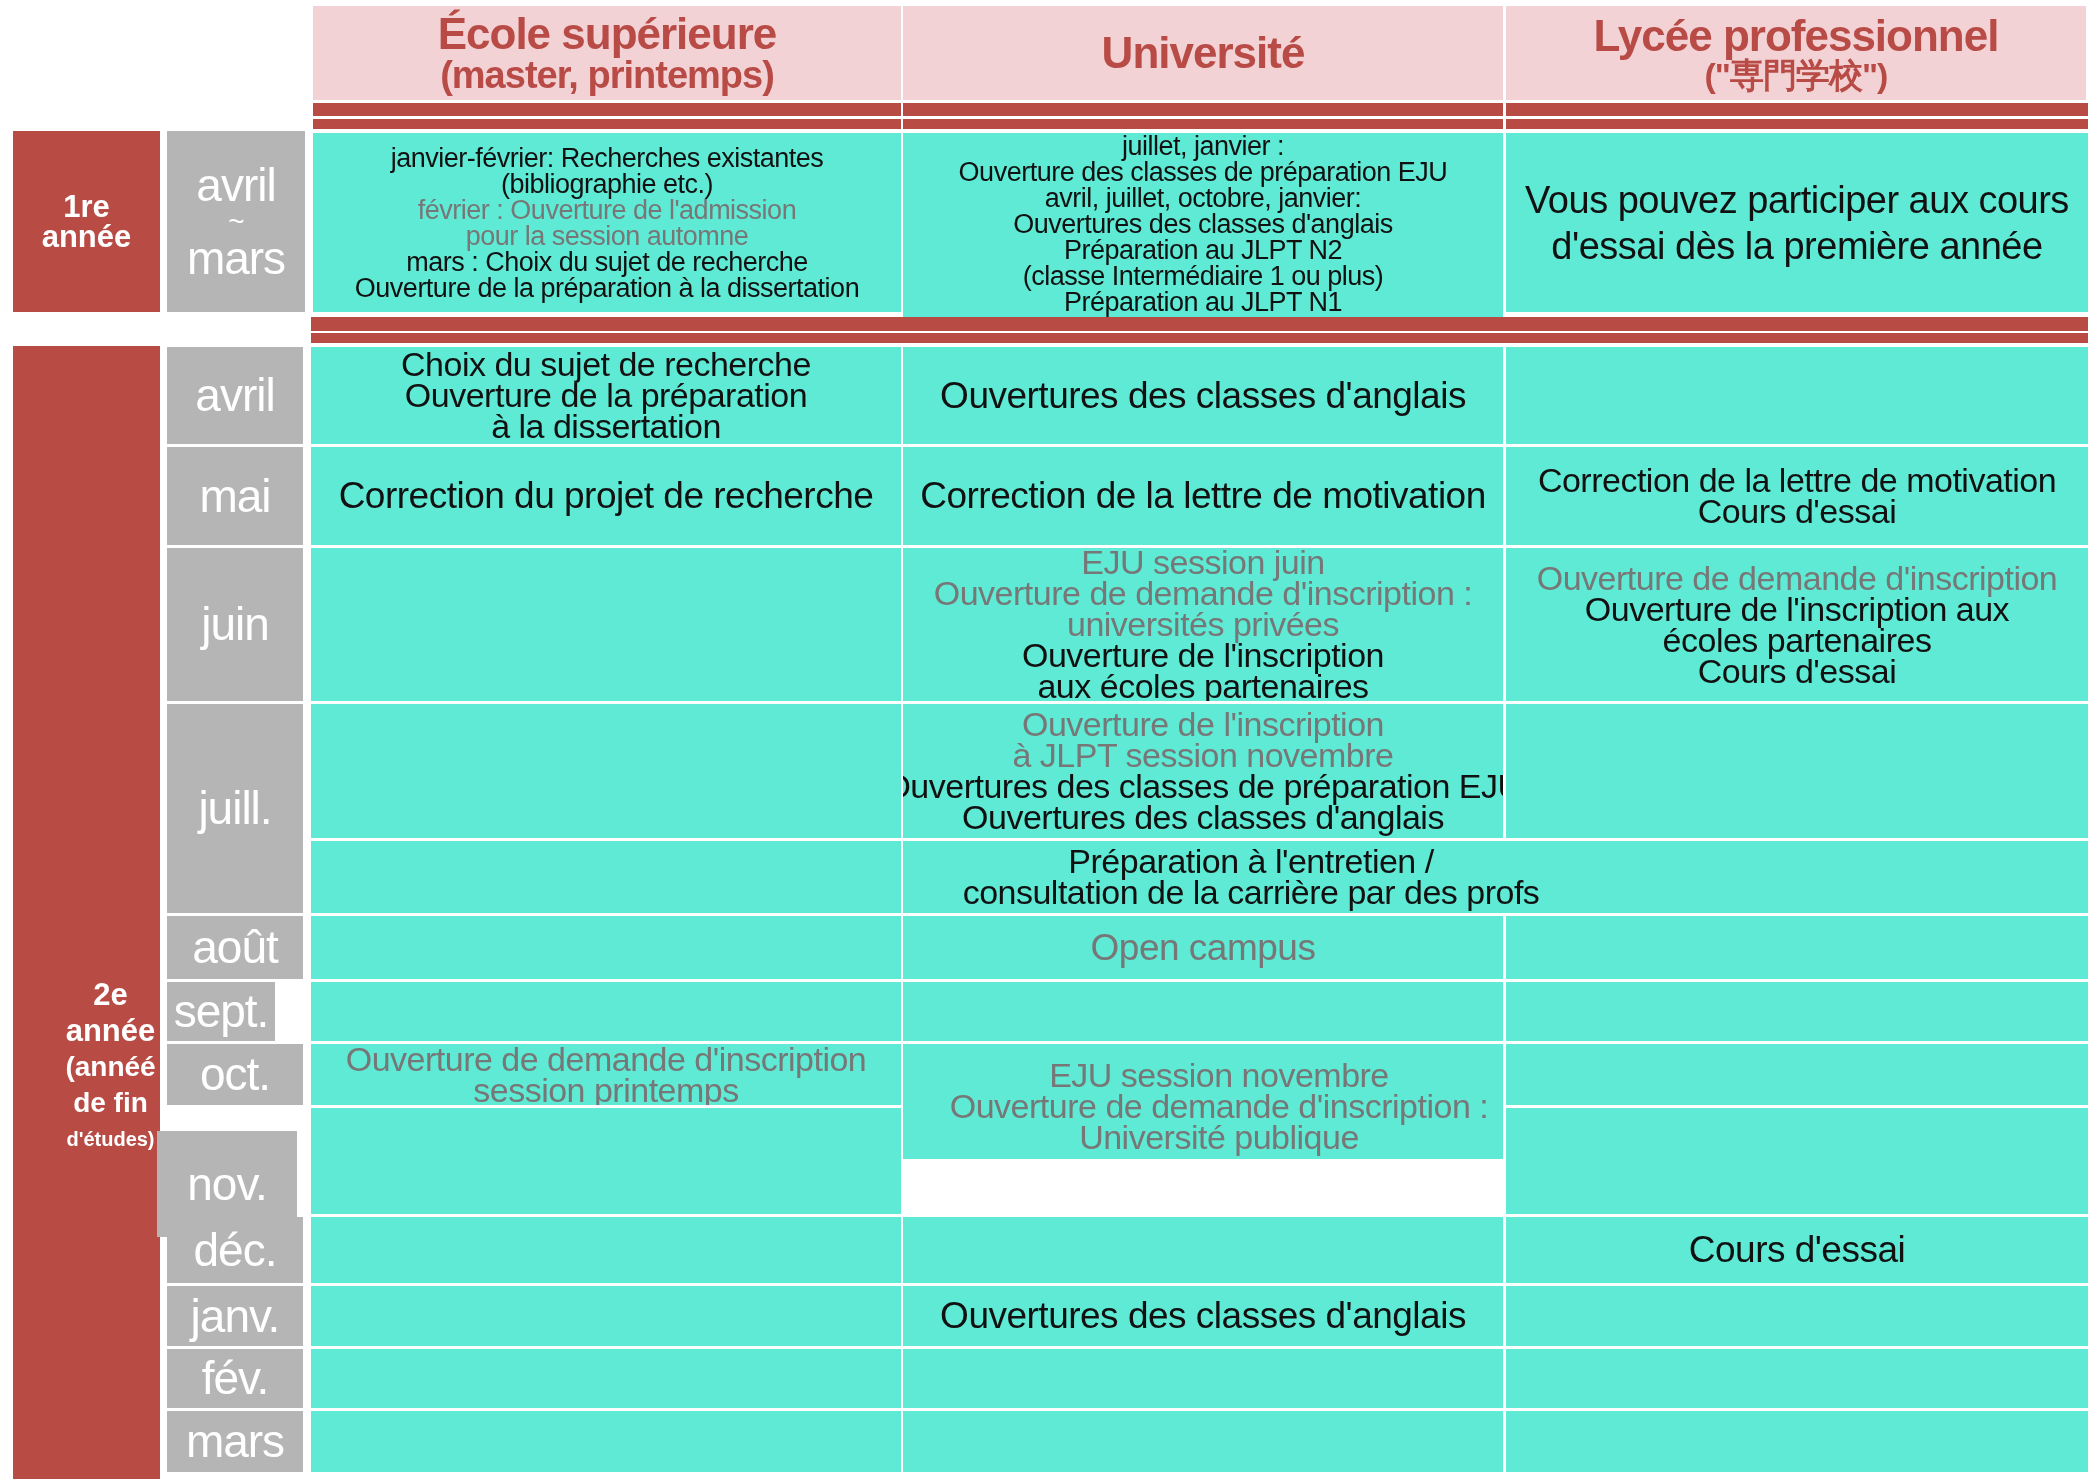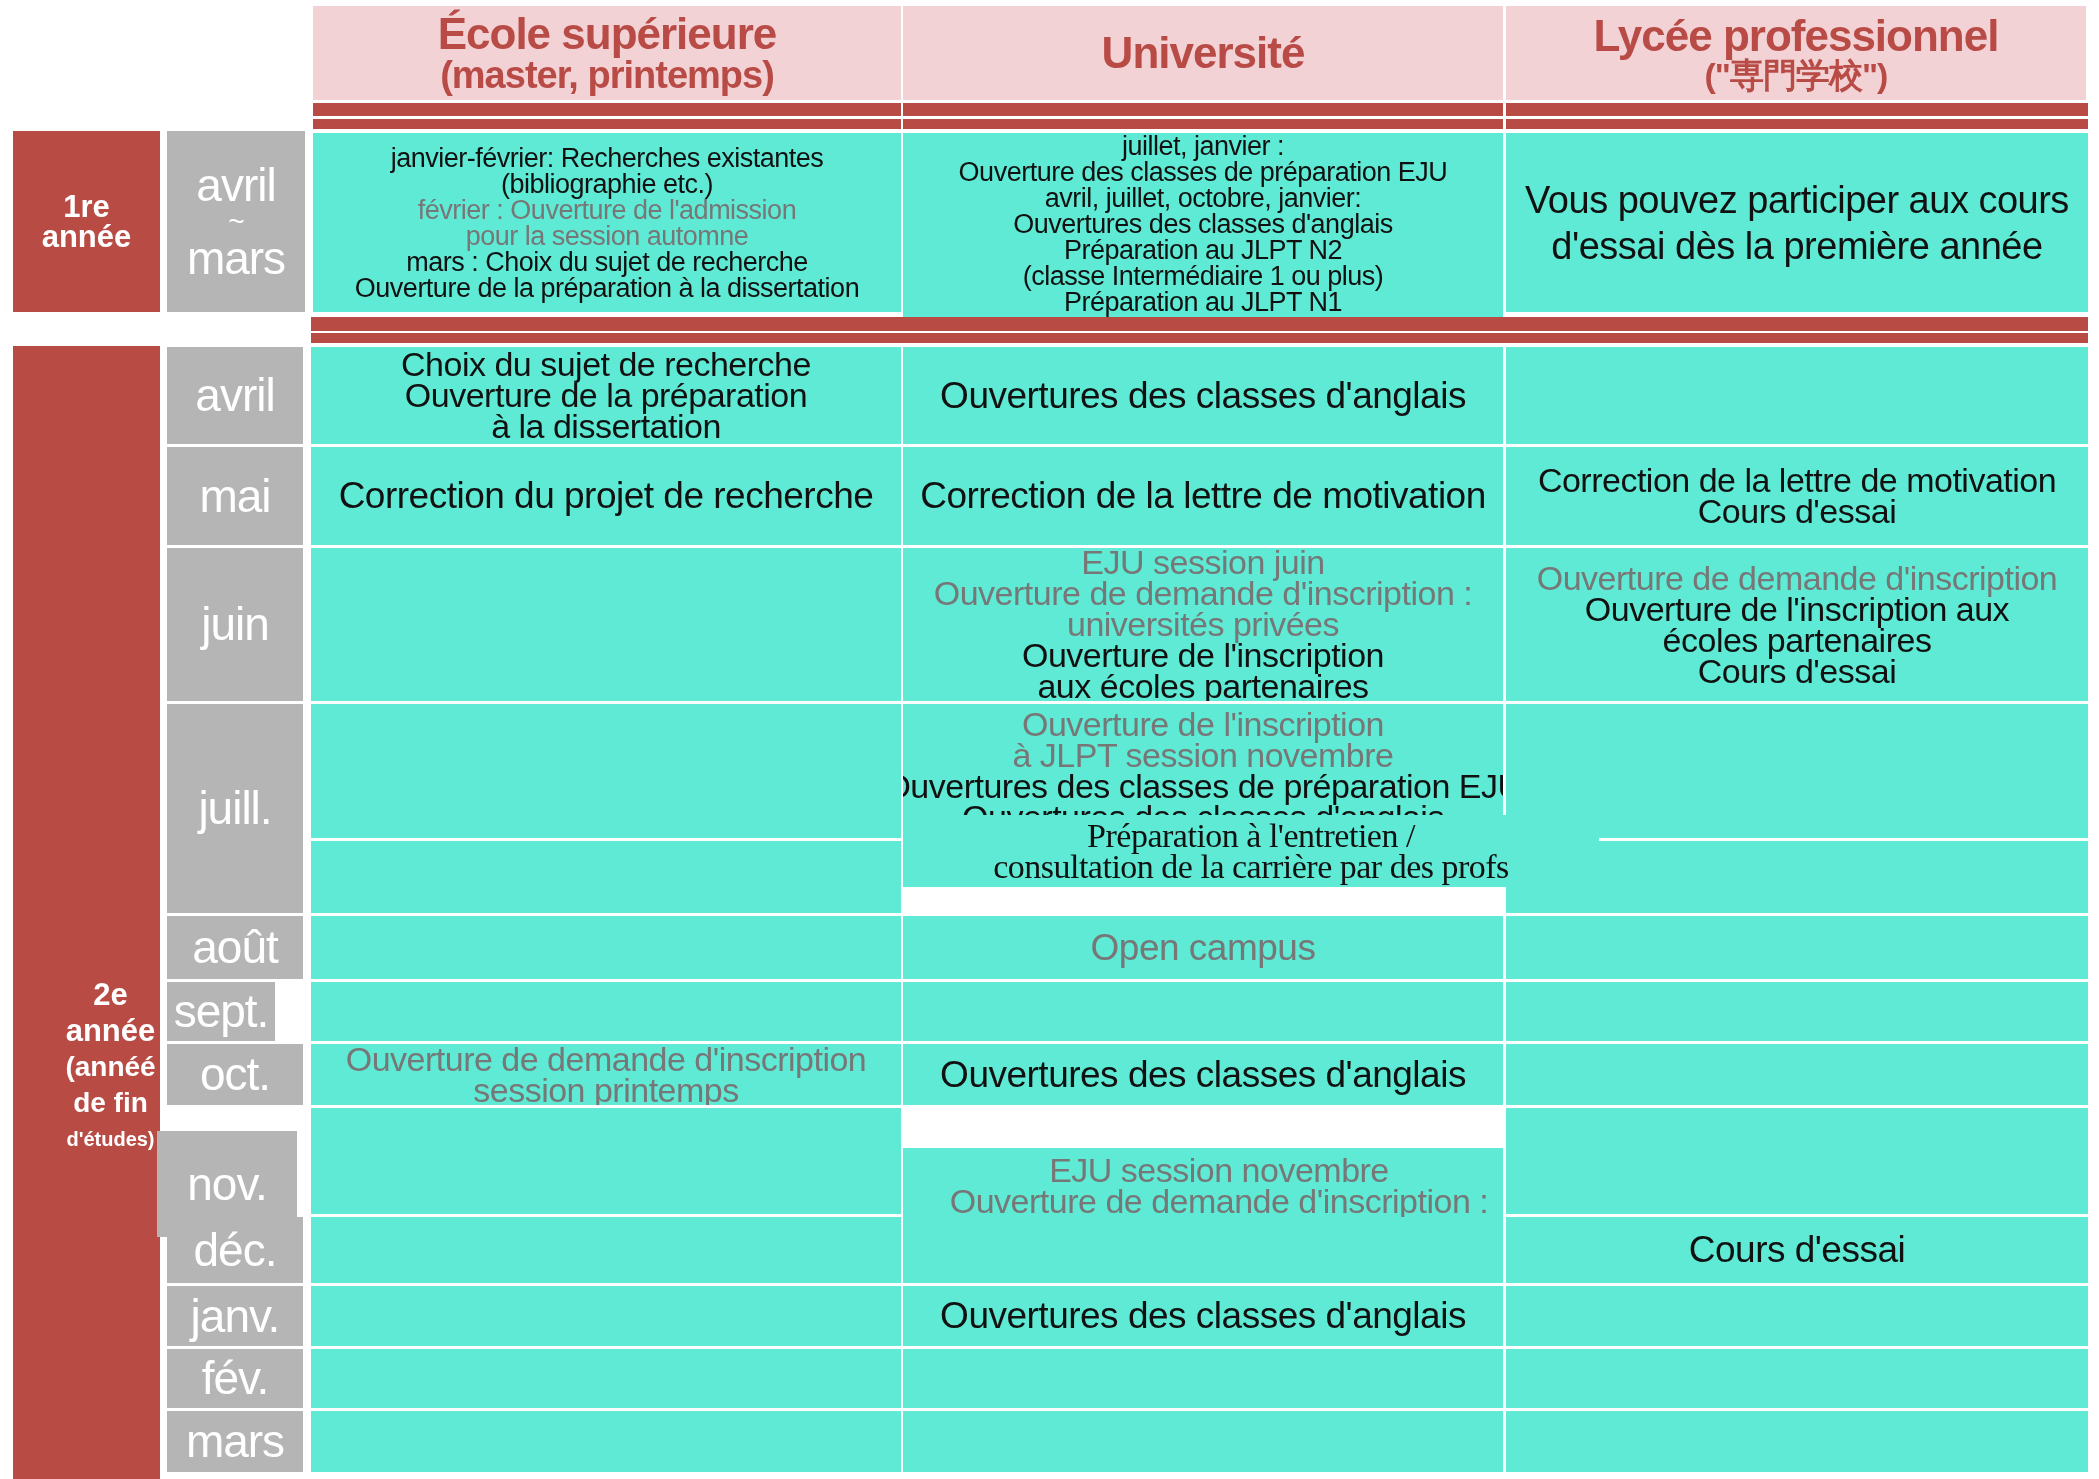--- a/index.html
+++ b/index.html
@@ -130,21 +130,21 @@
     <div class="abs cell f-md" style="left: 311px; top: 704px; width: 590px; height: 134px;"></div>
     <div class="abs cell f-md" style="left: 903px; top: 704px; width: 600px; height: 134px;">
       <span class="ln muted">Ouverture de l'inscription</span>
       <span class="ln muted">à JLPT session novembre</span>
       <span class="ln">Ouvertures des classes de préparation EJU</span>
       <span class="ln">Ouvertures des classes d'anglais</span>
     </div>
     <div class="abs cell f-md" style="left: 1506px; top: 704px; width: 582px; height: 134px;"></div>
     <div class="abs cell f-md" style="left: 1506px; top: 841px; width: 582px; height: 72px;"></div>
     <div class="abs cell f-md" style="left: 311px; top: 841px; width: 590px; height: 72px;"></div>
-    <div class="abs cell f-md" style="left: 903px; top: 815px; width: 696px; height: 72px; font-family: Liberation Serif, serif;">
+    <div class="abs cell f-md" style="left: 903px; top: 841px; width: 696px; height: 72px;">
       <span class="ln">Préparation à l'entretien /</span>
       <span class="ln">consultation de la carrière par des profs</span>
     </div>
     <div class="abs month" style="left: 167px; top: 916px; width: 136px; height: 63px;">
       <span>août</span>
     </div>
     <div class="abs cell f-md" style="left: 311px; top: 916px; width: 590px; height: 63px;"></div>
     <div class="abs cell f-lg" style="left: 903px; top: 916px; width: 600px; height: 63px;">
       <span class="ln muted">Open campus</span>
     </div>
@@ -163,21 +163,21 @@
       <span class="ln muted">session printemps</span>
     </div>
     <div class="abs cell f-lg" style="left: 903px; top: 1044px; width: 600px; height: 61px;">
       <span class="ln">Ouvertures des classes d'anglais</span>
     </div>
     <div class="abs cell f-md" style="left: 1506px; top: 1044px; width: 582px; height: 61px;"></div>
     <div class="abs month" style="left: 157px; top: 1108px; width: 140px; height: 106px; margin-top: 23px;">
       <span>nov.</span>
     </div>
     <div class="abs cell f-md" style="left: 311px; top: 1108px; width: 590px; height: 106px;"></div>
-    <div class="abs cell f-md" style="left: 903px; top: 1148px; width: 600px; height: 106px; padding-left: 32px;">
+    <div class="abs cell f-md" style="left: 903px; top: 1053px; width: 600px; height: 106px; padding-left: 32px;">
       <span class="ln muted">EJU session novembre</span>
       <span class="ln muted">Ouverture de demande d'inscription :</span>
       <span class="ln muted">Université publique</span>
     </div>
     <div class="abs cell f-md" style="left: 1506px; top: 1108px; width: 582px; height: 106px;"></div>
     <div class="abs month" style="left: 167px; top: 1217px; width: 136px; height: 66px;">
       <span>déc.</span>
     </div>
     <div class="abs cell f-md" style="left: 311px; top: 1217px; width: 590px; height: 66px;"></div>
     <div class="abs cell f-md" style="left: 903px; top: 1217px; width: 600px; height: 66px;"></div>

